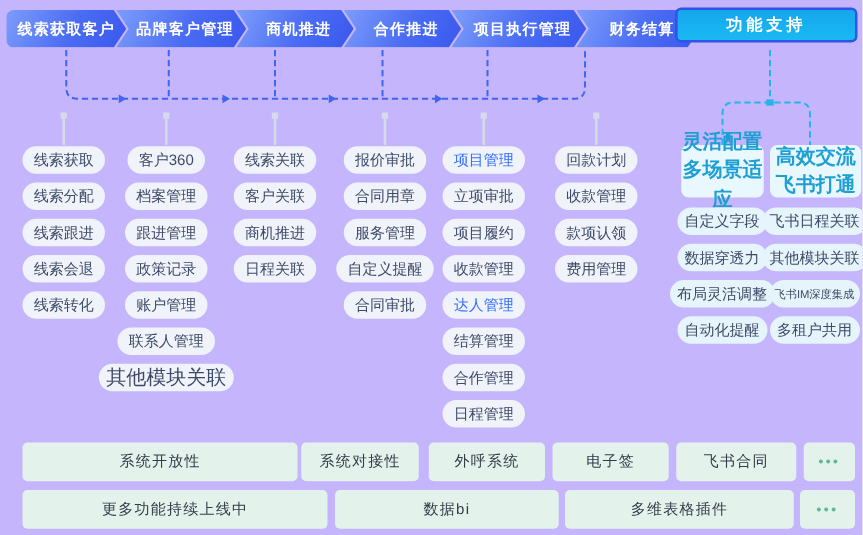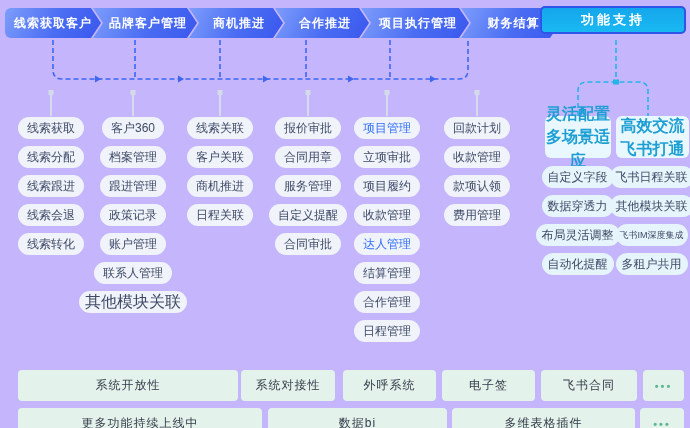--- a/index.html
+++ b/index.html
@@ -38,21 +38,21 @@
          background:#e9f8fe;border-radius:6px;color:#1e9fd4;font-size:16px;font-weight:700;
          text-align:center;white-space:pre-line;line-height:1.45;}
   .scol{position:absolute;top:166px;display:flex;flex-direction:column;gap:7px;align-items:center;}
   .spill{height:22px;display:inline-flex;align-items:center;justify-content:center;
          padding:0 6px;border-radius:11px;background:#e6f4fb;color:#3e4a66;
          font-size:12px;white-space:nowrap;}
   .spill.tiny{font-size:9px;padding:0 4px;}
 
   
   .gbox{position:absolute;height:31px;display:flex;align-items:center;justify-content:center;
-        background:#e4f2ec;border-radius:4px;color:#333c48;font-size:12px;letter-spacing:1px;margin-top:16px;}
+        background:#e4f2ec;border-radius:4px;color:#333c48;font-size:12px;letter-spacing:1px;}
   .gbox.dots{color:#5eb992;font-size:11px;font-weight:700;letter-spacing:2px;}
 </style>
 </head>
 <body>
 
 <div class="stage">
 
   <svg class="connectors" width="690" height="428" viewBox="0 0 690 428">
 
     <g stroke="#3e66f1" stroke-width="1.6" fill="none" stroke-dasharray="5 3">

